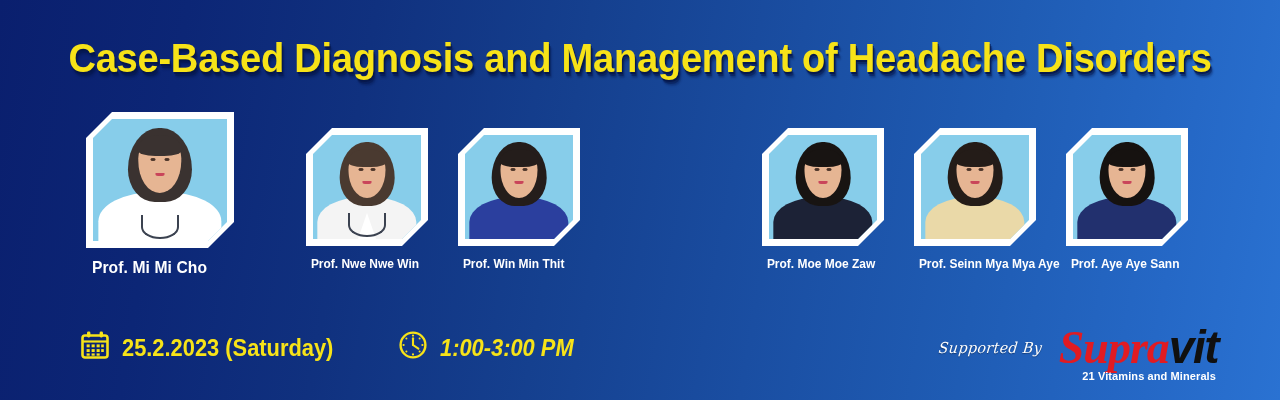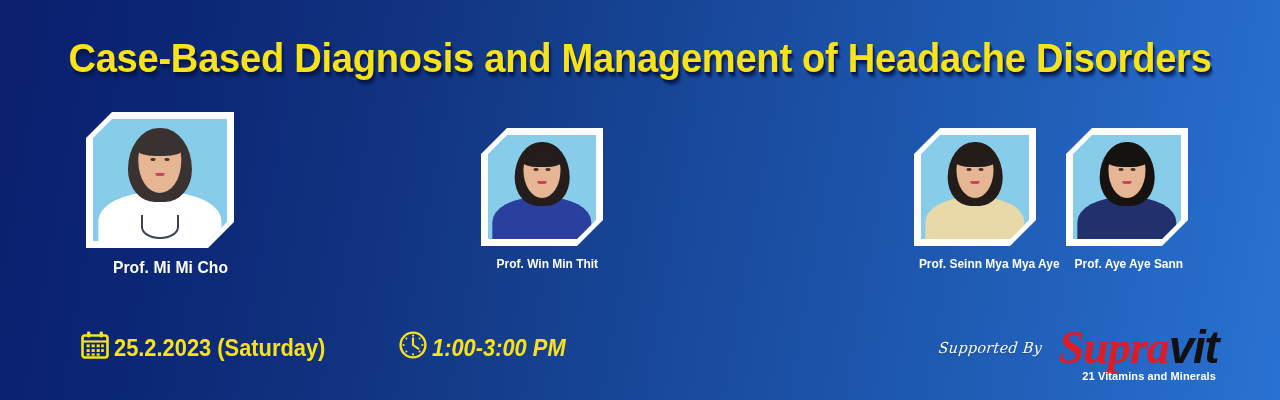--- a/index.html
+++ b/index.html
@@ -50,21 +50,21 @@
   
   #speakers {
     position: absolute;
     left: 0;
     top: 108px;
     width: 1280px;
     height: 190px;
   }
   .speaker {
     position: absolute;
-    text-align: right;
+    text-align: left;
   }
   .frame {
     position: relative;
     background: #ffffff;
     padding: 7px;
     -webkit-clip-path: polygon(26px 0, 100% 0, 100% calc(100% - 26px), calc(100% - 26px) 100%, 0 100%, 0 26px);
     clip-path: polygon(26px 0, 100% 0, 100% calc(100% - 26px), calc(100% - 26px) 100%, 0 100%, 0 26px);
     box-sizing: border-box;
   }
   .photo {
@@ -158,21 +158,21 @@
     position: absolute;
     left: 0;
     top: 318px;
     width: 1280px;
     height: 82px;
   }
   .meta {
     position: absolute;
     display: flex;
     align-items: center;
-    gap: 4px;
+    gap: 12px;
     color: #f7e318;
     font-family: "Liberation Sans Narrow", "Liberation Sans", sans-serif;
     font-weight: bold;
     font-size: 23px;
     white-space: nowrap;
   }
   .meta .txt { transform: scaleX(0.95); transform-origin: left center; }
   #date-item { left: 80px; top: 12px; }
   #time-item { left: 398px; top: 12px; font-style: italic; }
 
@@ -242,34 +242,66 @@
             <div class="p-hairfront" style="width: 45.4915px; height: 20.678px; top: 16.47px; background: rgb(58, 50, 48);"></div>
             <div class="p-eye" style="top: 39.04px; left: calc(50% - 6.72034px); transform: translateX(-50%);"></div>
             <div class="p-eye" style="top: 39.04px; left: calc(50% + 6.72034px); transform: translateX(-50%);"></div>
             <div class="p-mouth" style="top: 53.68px;"></div>
             <div class="p-collar"></div>
             <div class="p-steth"></div>
           </div>
         </div>
         <div class="name lead">Prof. Mi Mi Cho</div>
       </div>
-      <div class="speaker" style="left: 458px; top: 20px; width: 122px; margin-left: 23px;">
+      <div class="speaker" style="left: 306px; top: 20px; width: 122px;">
+        <div class="frame" style="width: 122px; height: 118px;">
+          <div class="photo">
+            <div class="p-body" style="width: 99.36px; height: 41.6px; background: rgb(244, 244, 244);"></div>
+            <div class="p-neck" style="width: 19.3898px; height: 17.6271px; top: 52px;"></div>
+            <div class="p-hair" style="width: 54.6441px; height: 63.4576px; top: 7.28px; background: rgb(74, 58, 48);"></div>
+            <div class="p-face" style="width: 37.0169px; height: 47.5932px; top: 15.6px;"></div>
+            <div class="p-hairfront" style="width: 38.7797px; height: 17.6271px; top: 14.04px; background: rgb(74, 58, 48);"></div>
+            <div class="p-eye" style="top: 33.28px; left: calc(50% - 5.72881px); transform: translateX(-50%);"></div>
+            <div class="p-eye" style="top: 33.28px; left: calc(50% + 5.72881px); transform: translateX(-50%);"></div>
+            <div class="p-mouth" style="top: 45.76px;"></div>
+            <div class="p-collar"></div>
+            <div class="p-steth"></div>
+          </div>
+        </div>
+        <div class="name small">Prof. Nwe Nwe Win</div>
+      </div>
+      <div class="speaker" style="left: 458px; top: 20px; width: 122px;">
         <div class="frame" style="width: 122px; height: 118px;">
           <div class="photo">
             <div class="p-body" style="width: 99.36px; height: 41.6px; background: rgb(43, 63, 158);"></div>
             <div class="p-neck" style="width: 19.3898px; height: 17.6271px; top: 52px;"></div>
             <div class="p-hair" style="width: 54.6441px; height: 63.4576px; top: 7.28px; background: rgb(36, 29, 27);"></div>
             <div class="p-face" style="width: 37.0169px; height: 47.5932px; top: 15.6px;"></div>
             <div class="p-hairfront" style="width: 38.7797px; height: 17.6271px; top: 14.04px; background: rgb(36, 29, 27);"></div>
             <div class="p-eye" style="top: 33.28px; left: calc(50% - 5.72881px); transform: translateX(-50%);"></div>
             <div class="p-eye" style="top: 33.28px; left: calc(50% + 5.72881px); transform: translateX(-50%);"></div>
             <div class="p-mouth" style="top: 45.76px;"></div>
           </div>
         </div>
         <div class="name small">Prof. Win Min Thit</div>
+      </div>
+      <div class="speaker" style="left: 762px; top: 20px; width: 122px;">
+        <div class="frame" style="width: 122px; height: 118px;">
+          <div class="photo">
+            <div class="p-body" style="width: 99.36px; height: 41.6px; background: rgb(28, 34, 54);"></div>
+            <div class="p-neck" style="width: 19.3898px; height: 17.6271px; top: 52px;"></div>
+            <div class="p-hair" style="width: 54.6441px; height: 63.4576px; top: 7.28px; background: rgb(24, 20, 18);"></div>
+            <div class="p-face" style="width: 37.0169px; height: 47.5932px; top: 15.6px;"></div>
+            <div class="p-hairfront" style="width: 38.7797px; height: 17.6271px; top: 14.04px; background: rgb(24, 20, 18);"></div>
+            <div class="p-eye" style="top: 33.28px; left: calc(50% - 5.72881px); transform: translateX(-50%);"></div>
+            <div class="p-eye" style="top: 33.28px; left: calc(50% + 5.72881px); transform: translateX(-50%);"></div>
+            <div class="p-mouth" style="top: 45.76px;"></div>
+          </div>
+        </div>
+        <div class="name small">Prof. Moe Moe Zaw</div>
       </div>
       <div class="speaker" style="left: 1066px; top: 20px; width: 122px;">
         <div class="frame" style="width: 122px; height: 118px;">
           <div class="photo">
             <div class="p-body" style="width: 99.36px; height: 41.6px; background: rgb(34, 48, 110);"></div>
             <div class="p-neck" style="width: 19.3898px; height: 17.6271px; top: 52px;"></div>
             <div class="p-hair" style="width: 54.6441px; height: 63.4576px; top: 7.28px; background: rgb(22, 18, 16);"></div>
             <div class="p-face" style="width: 37.0169px; height: 47.5932px; top: 15.6px;"></div>
             <div class="p-hairfront" style="width: 38.7797px; height: 17.6271px; top: 14.04px; background: rgb(22, 18, 16);"></div>
             <div class="p-eye" style="top: 33.28px; left: calc(50% - 5.72881px); transform: translateX(-50%);"></div>

